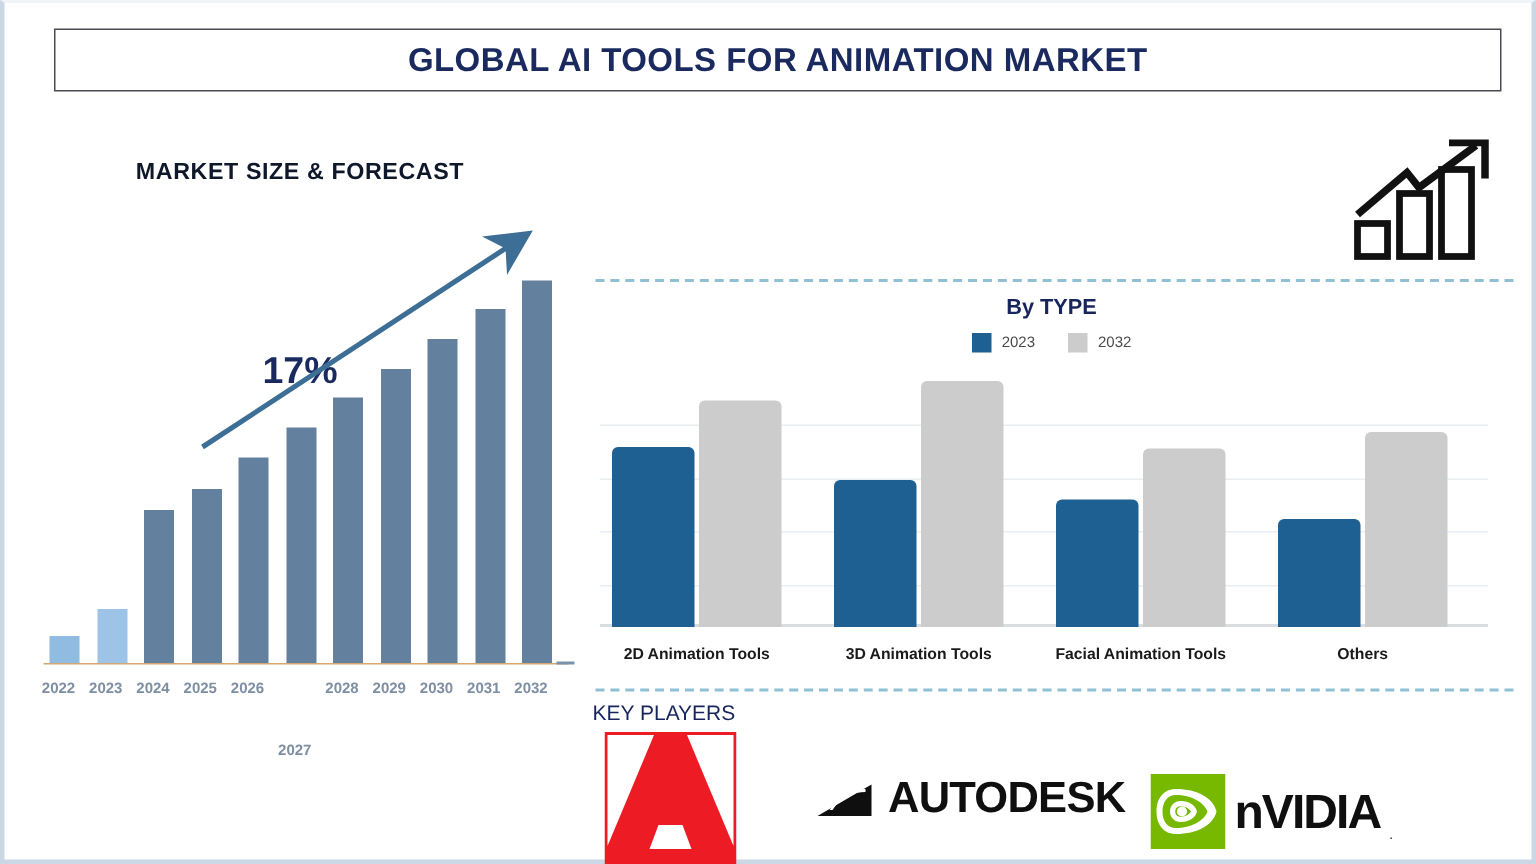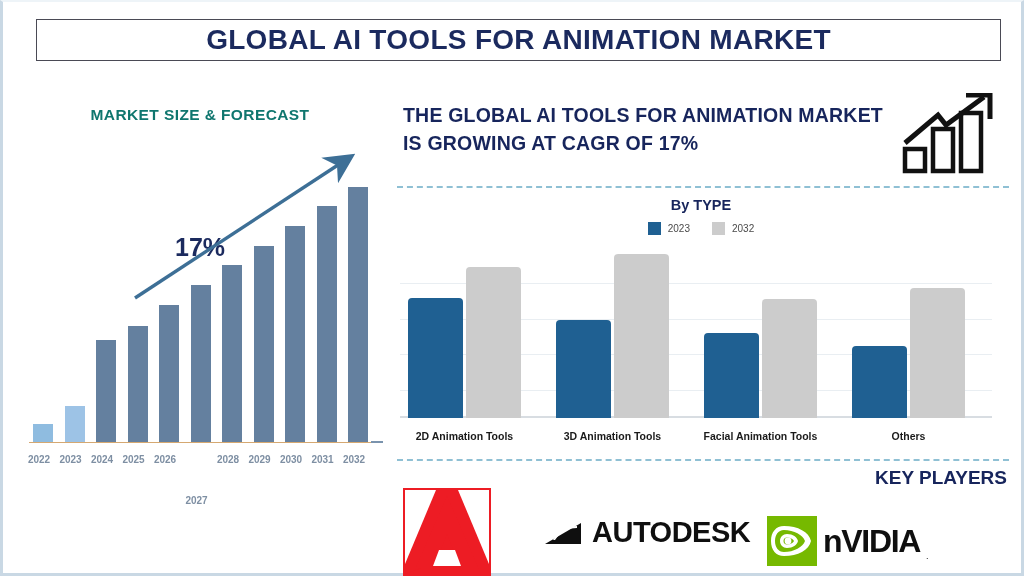--- a/index.html
+++ b/index.html
@@ -19,28 +19,28 @@
     border-bottom:3px solid #c9d8e4;
   }
   
   #title-box {
     position:absolute; left:33px; top:17px; width:965px; height:42px;
     border:1.5px solid #4a4a55;
     background:#ffffff;
     display:flex; align-items:center; justify-content:center;
   }
   #title-text {
-    font-size:28px; font-weight:bold; letter-spacing:0.3px;
+    font-size:22px; font-weight:bold; letter-spacing:0.3px;
     color:#1b2a5e;
   }
   
   #left-panel { position:absolute; left:6px; top:90px; width:382px; height:480px; }
   #left-heading {
     position:absolute; left:0; top:14px; width:382px; text-align:center;
-    font-size:15.5px; font-weight:bold; color:#0f766e; letter-spacing:0.4px;
+    font-size:15.5px; font-weight:bold; color:#0f172a; letter-spacing:0.4px;
   }
   #left-chart {
     position:absolute; left:14px; top:55px; width:360px; height:305px;
   }
   #left-bars {
     position:absolute; left:0; bottom:10px; width:360px; height:290px;
   }
   .lbar {
     position:absolute; bottom:0; width:20px;
     background:#64809f;
@@ -111,22 +111,22 @@
   .tbar.y2032 { background:#cccccc; }
   #bytype-labels {
     position:absolute; left:5px; top:333px; width:592px; height:18px;margin-top:7px;
   }
   .cat-label {
     position:absolute; text-align:center; font-size:10.5px;
     font-weight:bold; color:#1a1a1a;
   }
   
   #key-players-title {
-    position:absolute; left:0; top:377px; width:612px; text-align:right;
-    font-size:19px; font-weight:bold; color:#17255c;
+    position:absolute; left:0; top:377px; width:612px; text-align:left;
+    font-size:14px; font-weight:normal; color:#17255c;
   }
   #logos { position:absolute; left:0; top:398px; width:612px; height:88px; }
   #logo-adobe {
     position:absolute; left:8px; top:0; width:88px; height:88px;
   }
   #logo-autodesk {
     position:absolute; left:148px; top:28px;
     display:flex; align-items:center; gap:9px;
   }
   #autodesk-text {
@@ -192,21 +192,20 @@
         <span class="lyear" style="left: 225.5px;">2029</span>
         <span class="lyear" style="left: 257px;">2030</span>
         <span class="lyear" style="left: 288.5px;">2031</span>
         <span class="lyear" style="left: 320px;">2032</span>
       </div>
 
   </div>
 
   <div id="right-panel">
 
-    <div id="headline">THE GLOBAL AI TOOLS FOR ANIMATION MARKET IS GROWING AT CAGR OF 17%</div>
 
     <svg id="growth-icon" viewBox="0 0 100 82">
       <rect x="5" y="56" width="20" height="22" fill="none" stroke="#111" stroke-width="4.5"></rect>
       <rect x="33" y="36" width="20" height="42" fill="none" stroke="#111" stroke-width="4.5"></rect>
       <rect x="61" y="20" width="20" height="58" fill="none" stroke="#111" stroke-width="4.5"></rect>
       <path d="M5,50 L38,22 L46,32 L84,4" fill="none" stroke="#111" stroke-width="5" stroke-linejoin="miter" stroke-linecap="butt"></path>
       <path d="M66,2 L90,2 L90,26" fill="none" stroke="#111" stroke-width="5"></path>
     </svg>
 
     <div class="divider" id="divider-1"></div>

